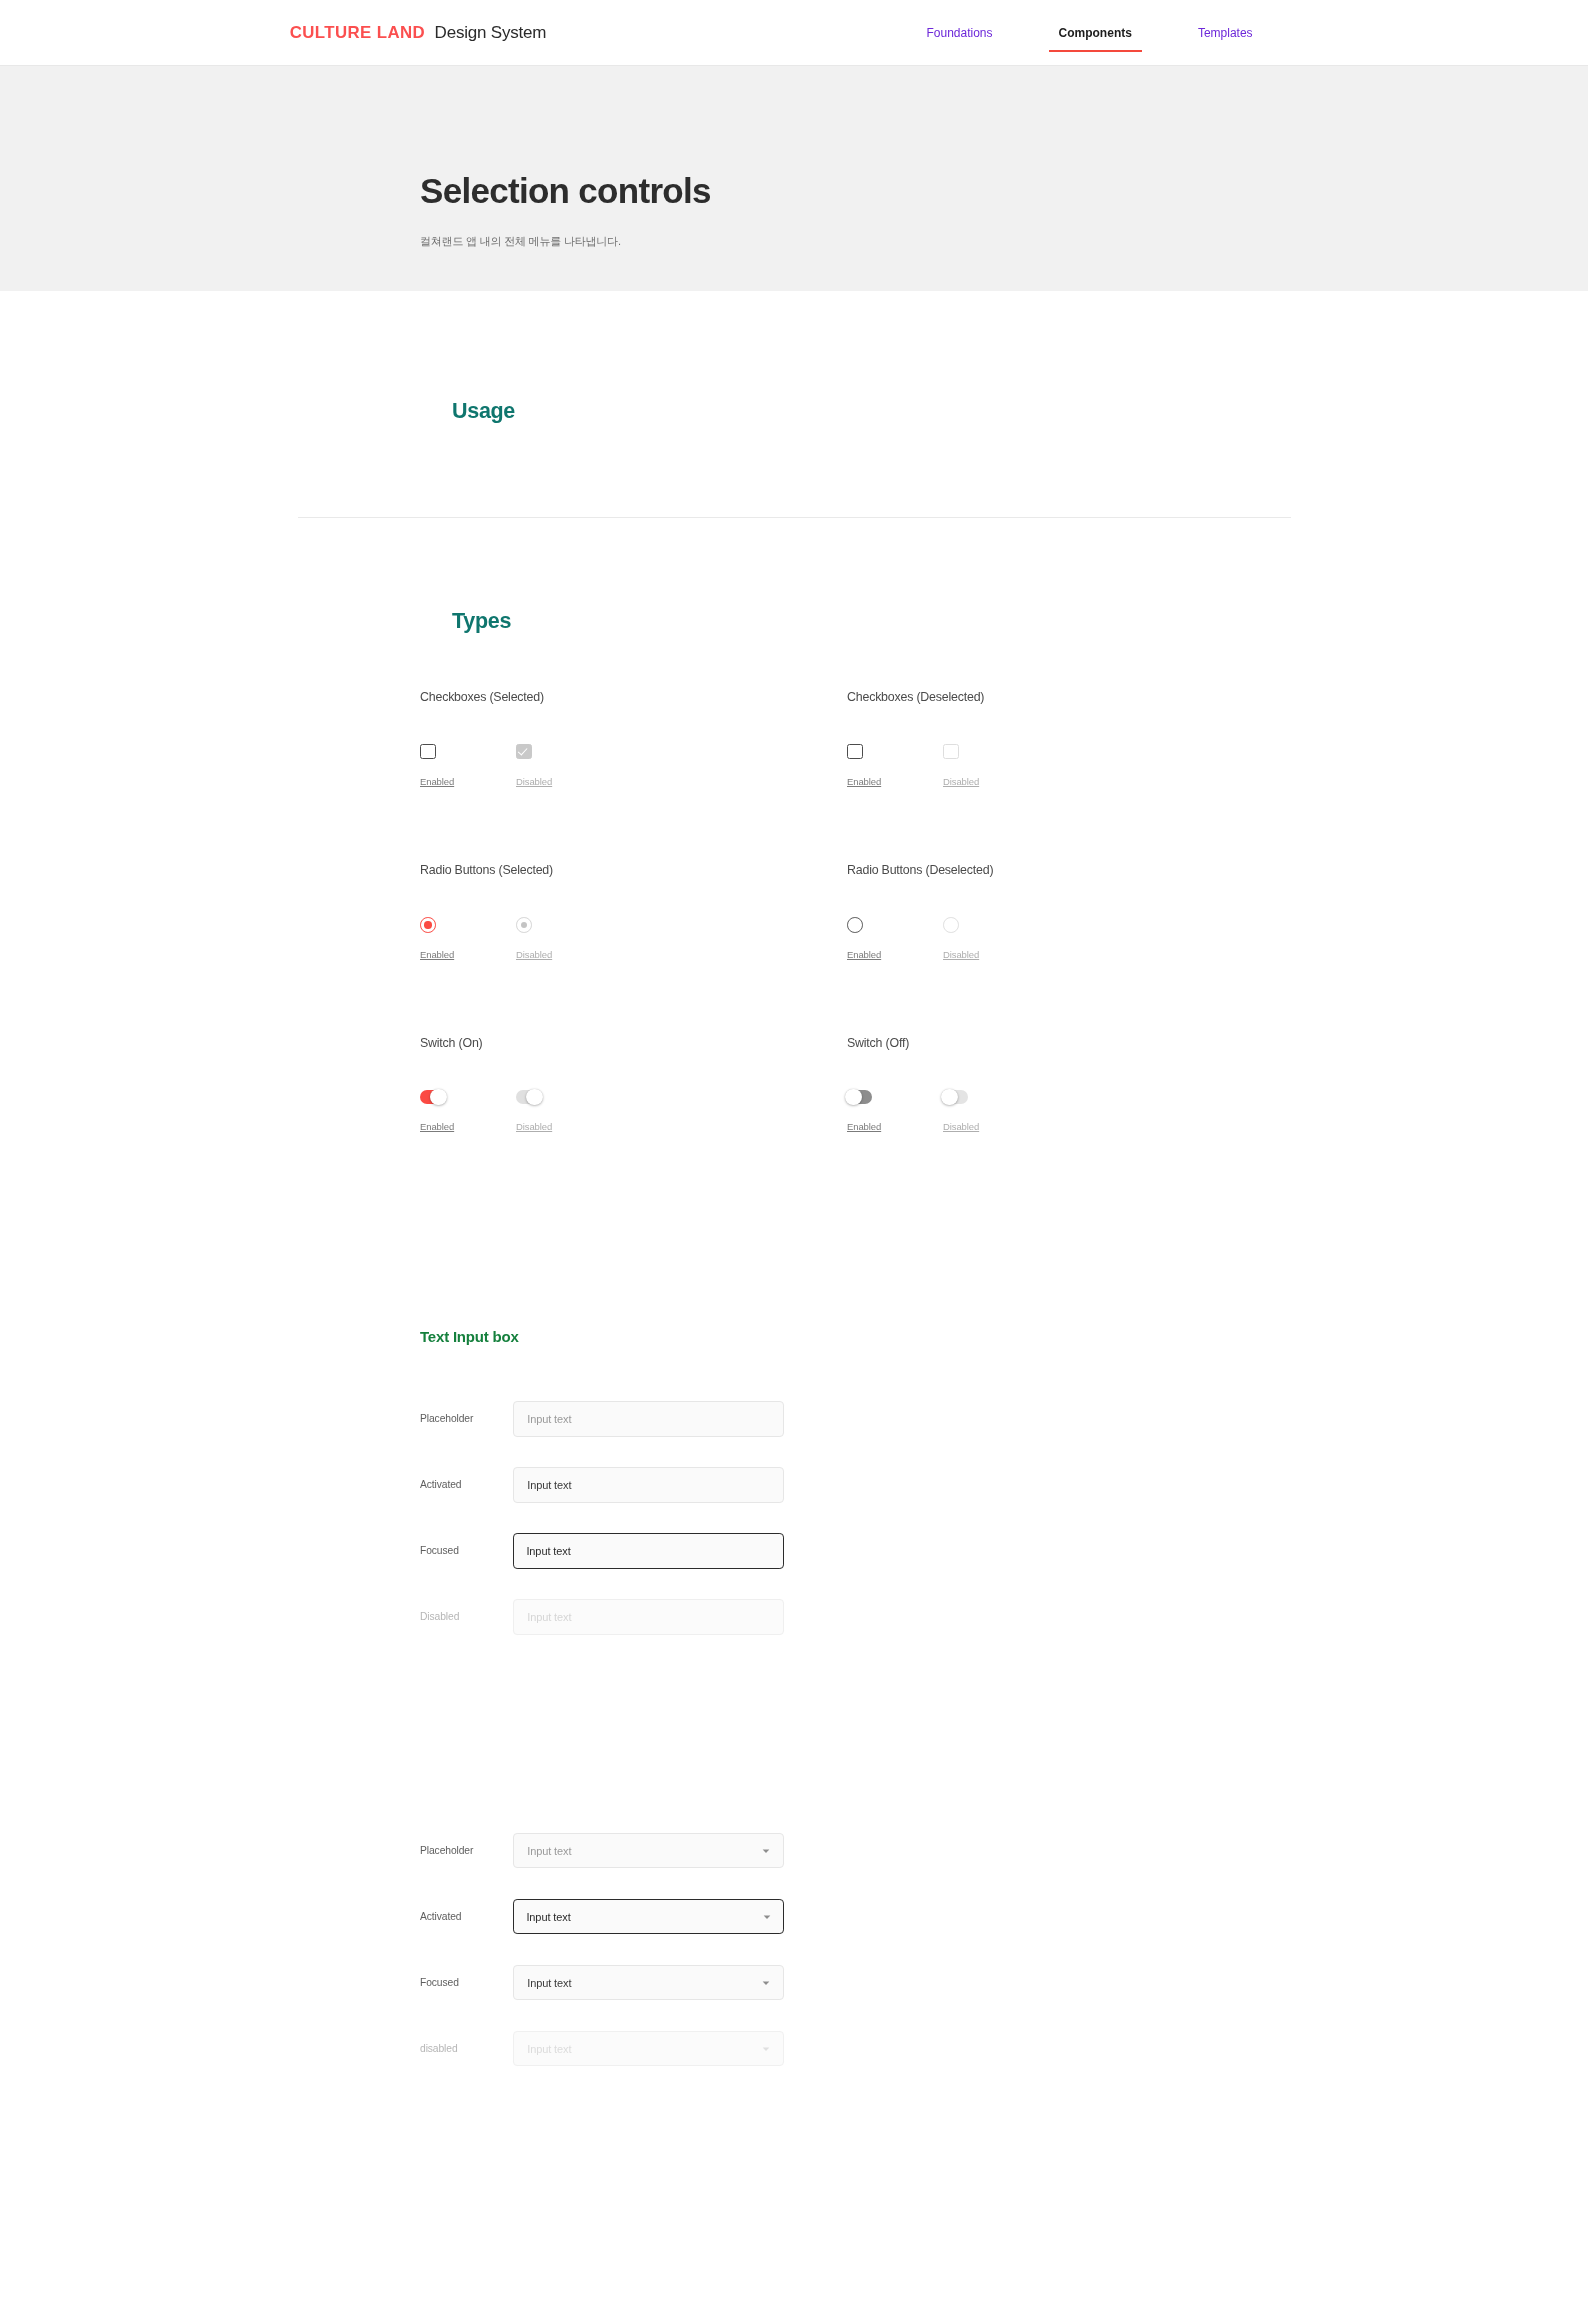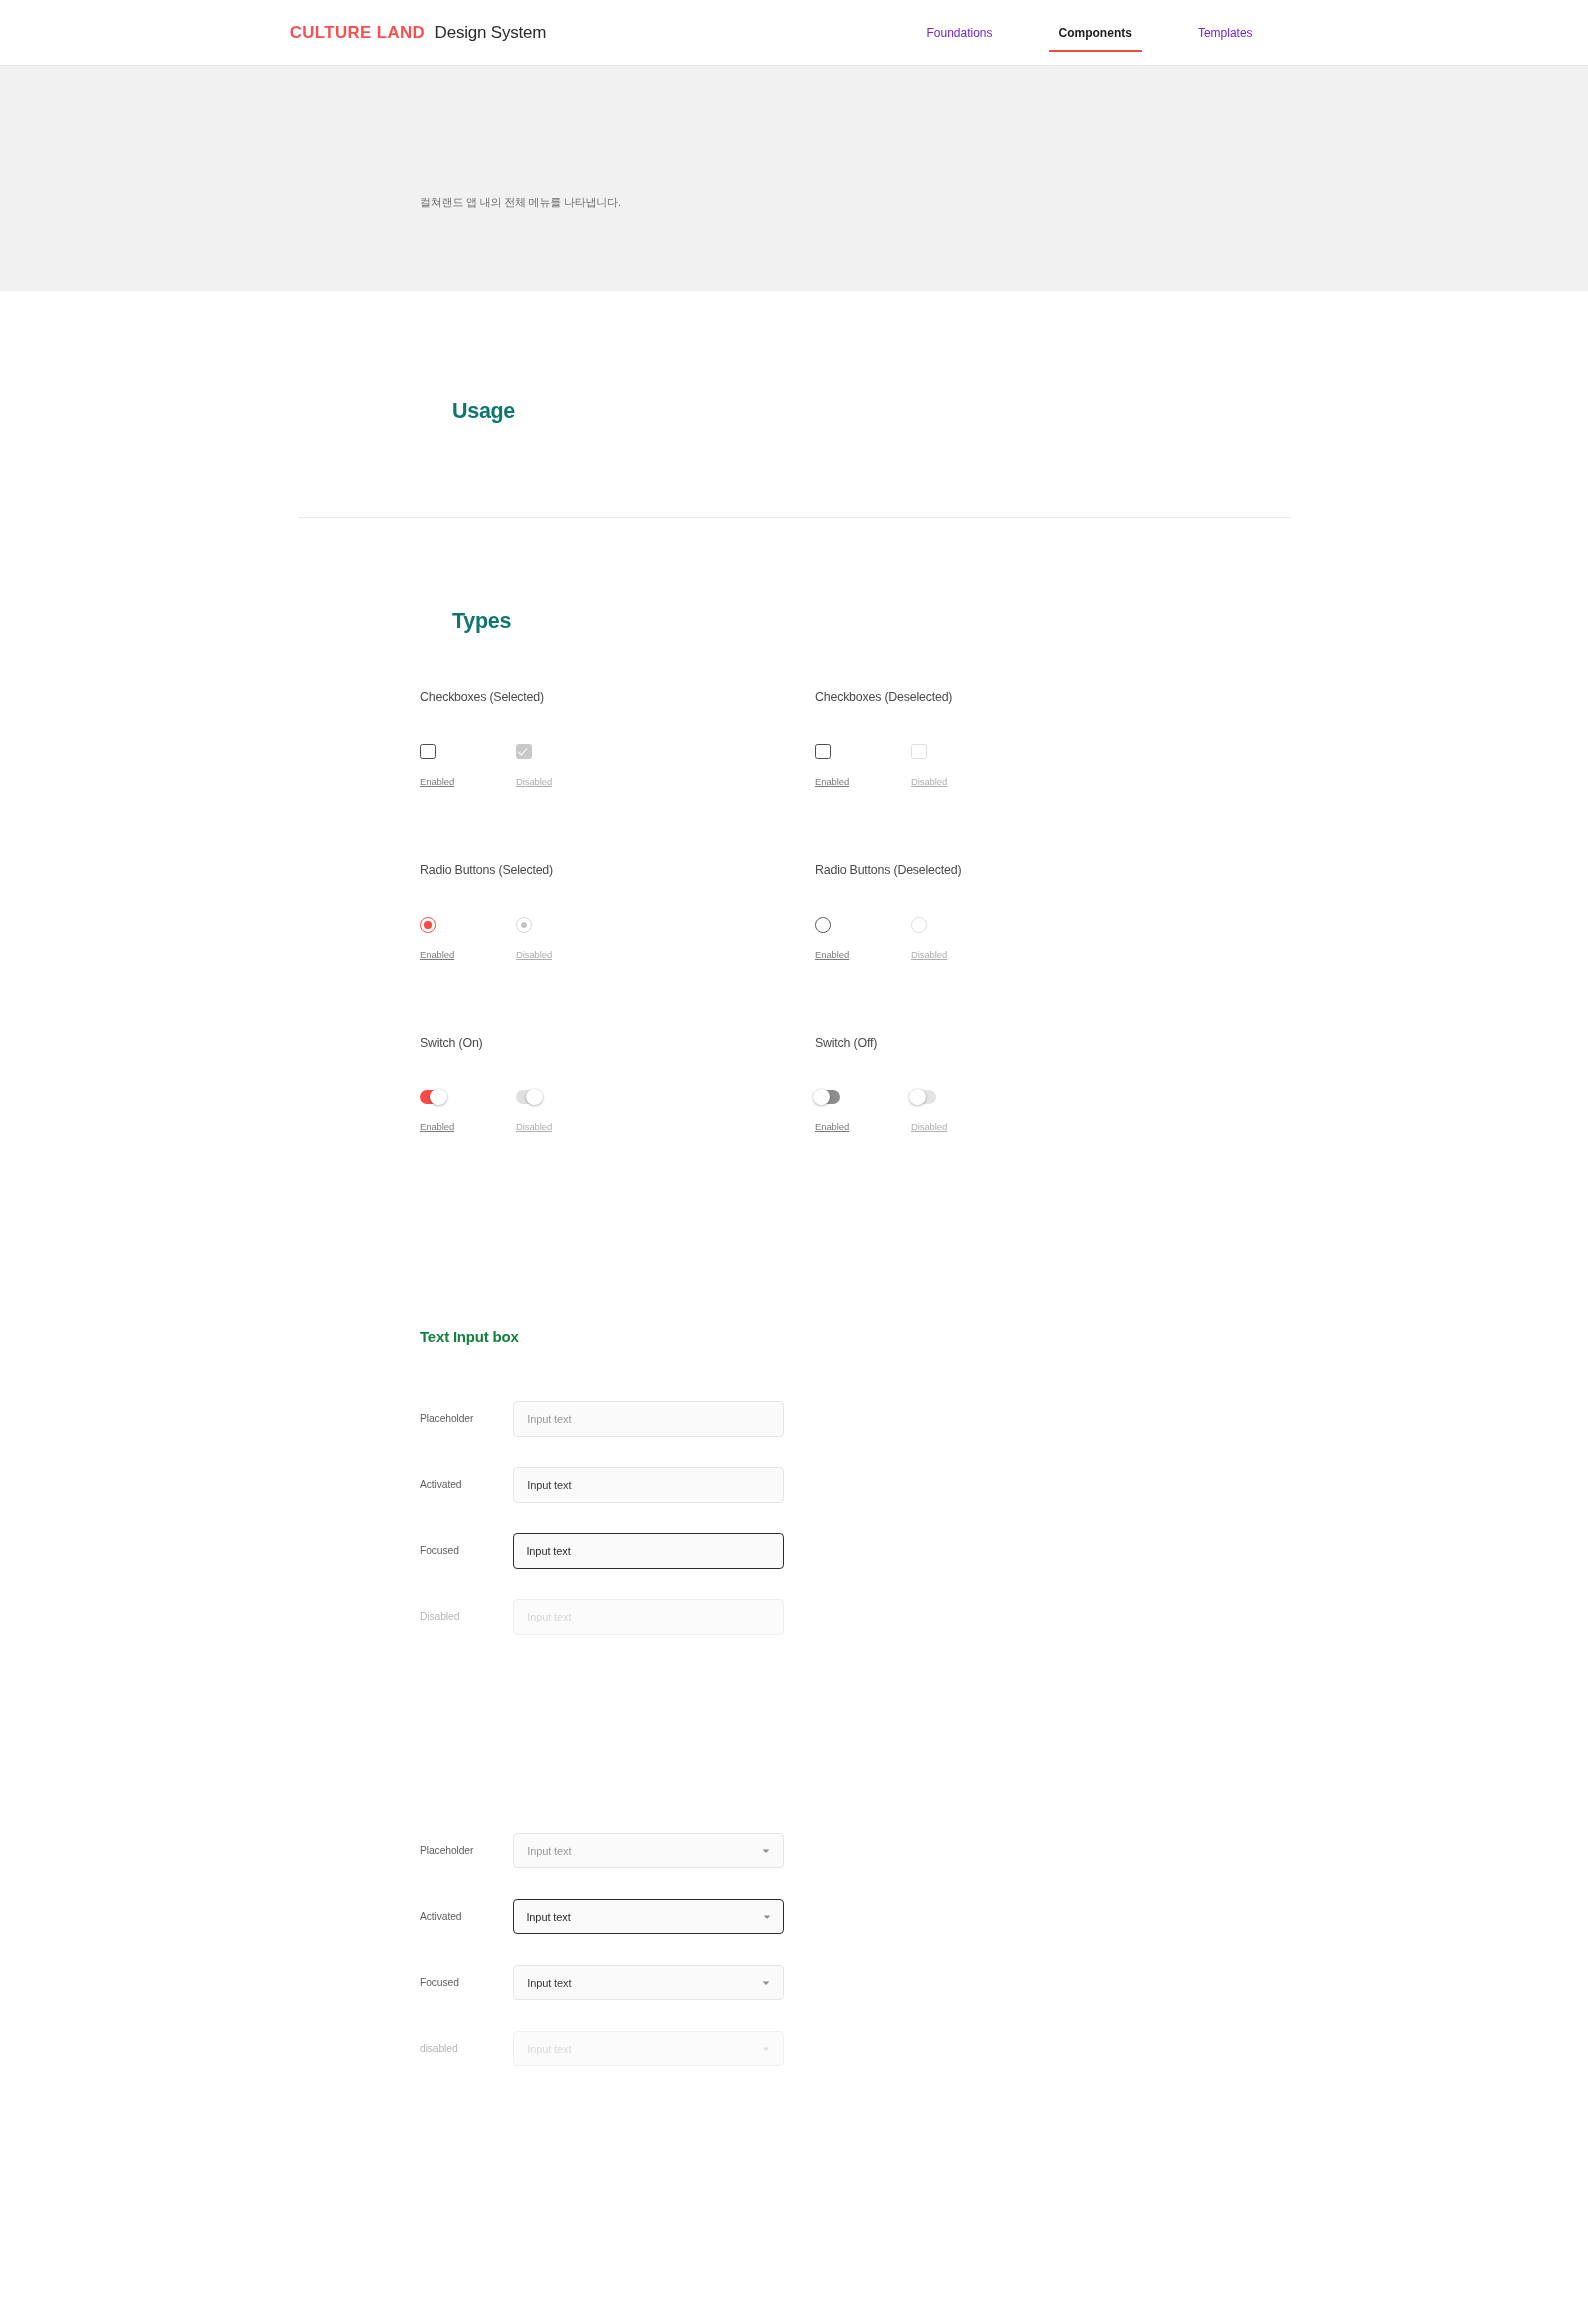--- a/index.html
+++ b/index.html
@@ -116,21 +116,21 @@
     height: 0.8px;
     background: #e9e9e9;
   }
 
   .section-types { padding-top: 91px; }
 
   .types-grid {
     margin-top: 56px;
     width: 877px;
   }
-  .types-row { display: flex; margin-bottom: 76px; }
+  .types-row { display: flex; margin-bottom: 76px; gap: 32px; }
   .types-col { width: 395px; }
 
   .group-label {
     font-size: 12.4px;
     color: #4a4a4a;
     letter-spacing: -0.2px;
   }
   .control-row {
     margin-top: 40px;
     display: flex;
@@ -317,20 +317,21 @@
     <span class="brand-title">Design System</span>
   </div>
   <nav class="main-nav">
     <div class="nav-item">Foundations</div>
     <div class="nav-item active">Components</div>
     <div class="nav-item">Templates</div>
   </nav>
 </header>
 
 <section class="hero">
+  <h1 class="hero-title">Selection controls</h1>
   <p class="hero-sub">컬쳐랜드 앱 내의 전체 메뉴를 나타냅니다.</p>
 </section>
 
 <main class="content">
 
   <section class="section-usage">
     <h2 class="section-h2">Usage</h2>
     <div class="divider"></div>
   </section>
 

